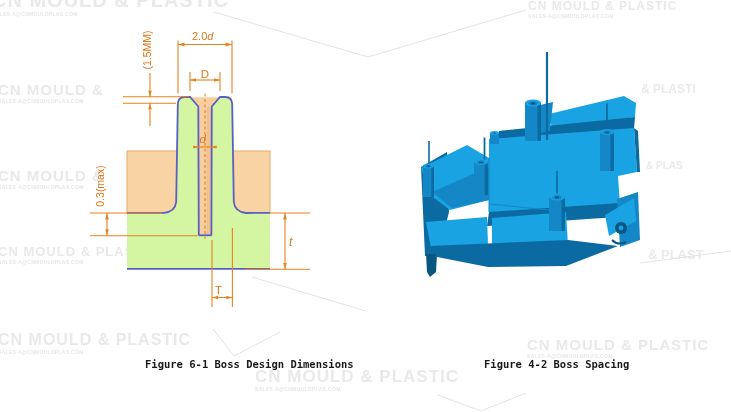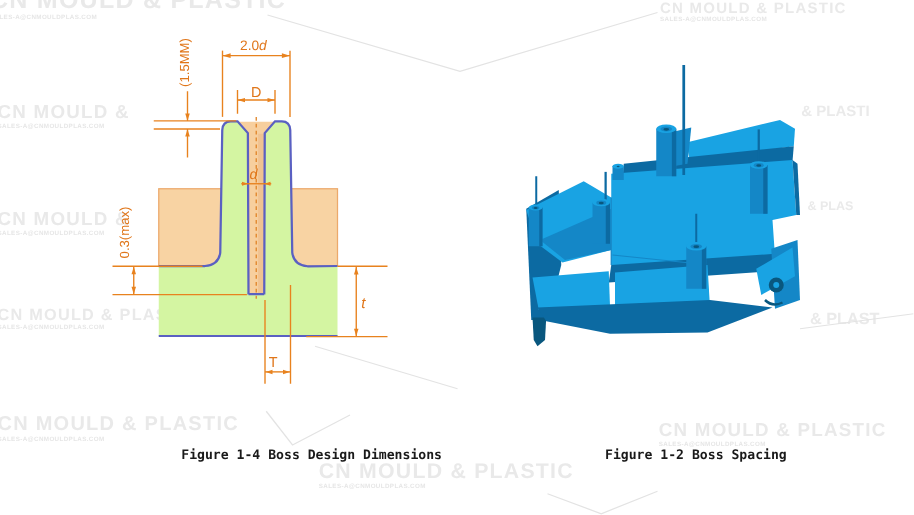--- a/index.html
+++ b/index.html
@@ -213,16 +213,16 @@
         <ellipse cx="557" cy="197" rx="8" ry="3.4" fill="#19a3e3"></ellipse>
           <ellipse cx="557" cy="197.2" rx="4.6" ry="2" fill="#1487c7"></ellipse>
           <ellipse cx="557" cy="197.4" rx="2.3" ry="1.1" fill="#09577e"></ellipse>
         <rect x="490" y="133" width="9" height="11" fill="#1487c7"></rect>
         <ellipse cx="494.5" cy="133" rx="4.5" ry="2" fill="#19a3e3"></ellipse>
           <ellipse cx="494.5" cy="133.2" rx="1.2" ry="0.6" fill="#09577e"></ellipse>
       </g>
     </g>
   </svg>
 
-  <div class="caption" style="left:145px;top:358px;">Figure 1-4 Boss Design Dimensions</div>
-  <div class="caption" style="left:484px;top:358px;">Figure 1-2 Boss Spacing</div>
+  <div class="caption" style="left:145px;top:358px;">Figure 6-1 Boss Design Dimensions</div>
+  <div class="caption" style="left:484px;top:358px;">Figure 4-2 Boss Spacing</div>
 
 </div>
 
 </body></html>

